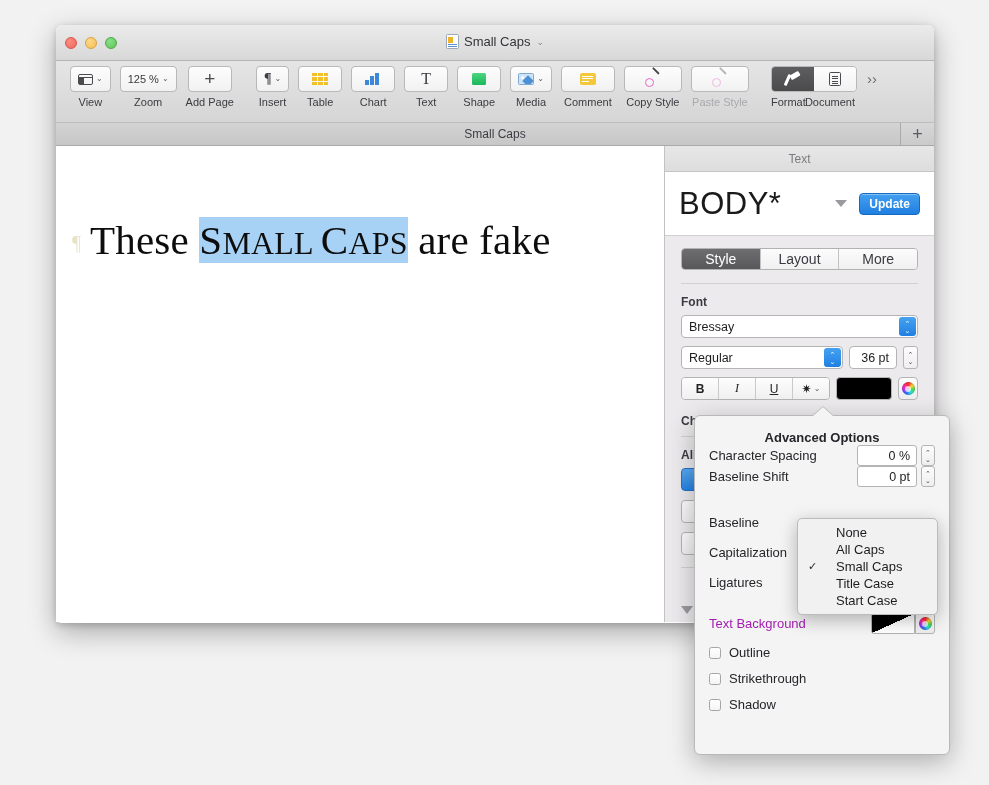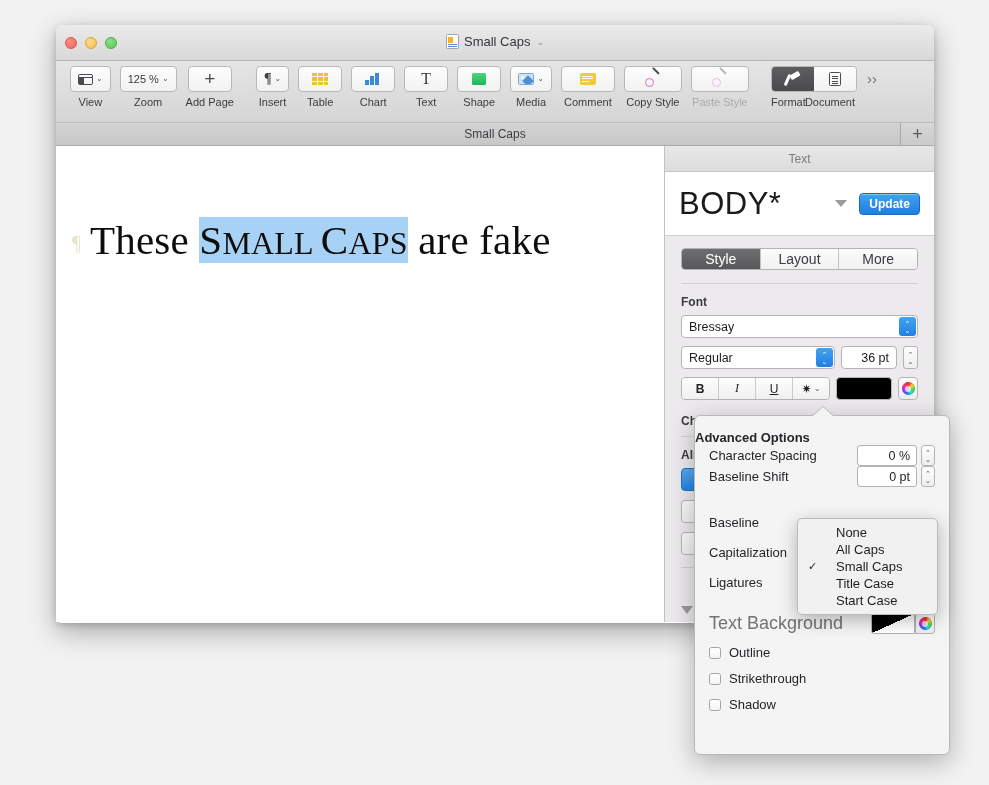--- a/index.html
+++ b/index.html
@@ -260,38 +260,38 @@
     box-shadow: 0 7px 26px rgba(0,0,0,0.28);
     z-index: 40;
   }
   #pop-arrow {
     position:absolute; top:-9px; left: 118px;
     width:0;height:0;
     border-left:10px solid transparent; border-right:10px solid transparent;
     border-bottom:9px solid #f5f4f5;
     filter: drop-shadow(0 -1px 0 #b9b8b9);
   }
-  #pop-title { font-size:13px; font-weight:bold; color:#25252a; padding-top:14px; }
+  #pop-title { text-align:center; font-size:13px; font-weight:bold; color:#25252a; padding-top:14px; }
   .pop-row { display:flex; align-items:center; padding: 0 14px; margin-top: 0; }
   .pop-row .lbl { font-size:13px; color:#25252a; flex:1; }
   .pop-field {
     width:60px; height:21px; background:#fff; border:1px solid #b5b4b5; border-radius:3px;
     display:flex; align-items:center; justify-content:flex-end; padding-right:6px;
     font-size:12.5px; color:#1d1d20;
   }
   .pop-step {
     width:14px; height:21px; margin-left:4px; border:1px solid #b5b4b5; border-radius:3px;
     background:linear-gradient(#fdfdfd,#eeeeee);
     display:flex; flex-direction:column; align-items:center; justify-content:center;
     color:#4a4a50; font-size:7px; line-height:7px;
   }
   #pop-labels { padding: 0 14px; margin-top: 20px; }
   #pop-labels > div { font-size:13px; color:#25252a; height:30px; display:flex; align-items:center; }
   #tbg-row { display:flex; align-items:center; padding:0 14px; margin-top:16px; }
-  #tbg-row .lbl { font-size:18px; color:#737373; flex:1; }
+  #tbg-row .lbl { font-size:13px; color:#a21caf; flex:1; }
   .bw-swatch {
     width:44px; height:21px; border:1px solid #b5b4b5; border-radius:3px 0 0 3px;
     background: linear-gradient(to bottom right, #000 0 50%, #fff 50% 100%);
   }
   .checkrow { display:flex; align-items:center; gap:8px; padding:0 14px; margin-top:11px; }
   .chk { width:12px; height:12px; border:1px solid #a6a5a6; border-radius:2.5px; background:linear-gradient(#fff,#f4f4f4); flex:none; }
   .checkrow span { font-size:13px; color:#25252a; }
 
   
   #dropdown {
@@ -517,21 +517,21 @@
         </div>
 
         <div class="row">
           <div class="field" style="flex:1">
             <span>Regular</span>
             <span class="stepper-blue">
                 <span>⌃</span>
                 <span>⌄</span>
               </span>
           </div>
-          <div class="field" style="width:56px; justify-content:flex-end; padding:0 7px 0 0;">
+          <div class="field" style="width:48px; justify-content:flex-end; padding:0 7px 0 0;">
             <span>36 pt</span>
           </div>
           <div class="stepper-plain">
               <span>⌃</span>
               <span>⌄</span>
             </div>
         </div>
 
         <div class="fmtbar">
           <div class="fmtgroup">

